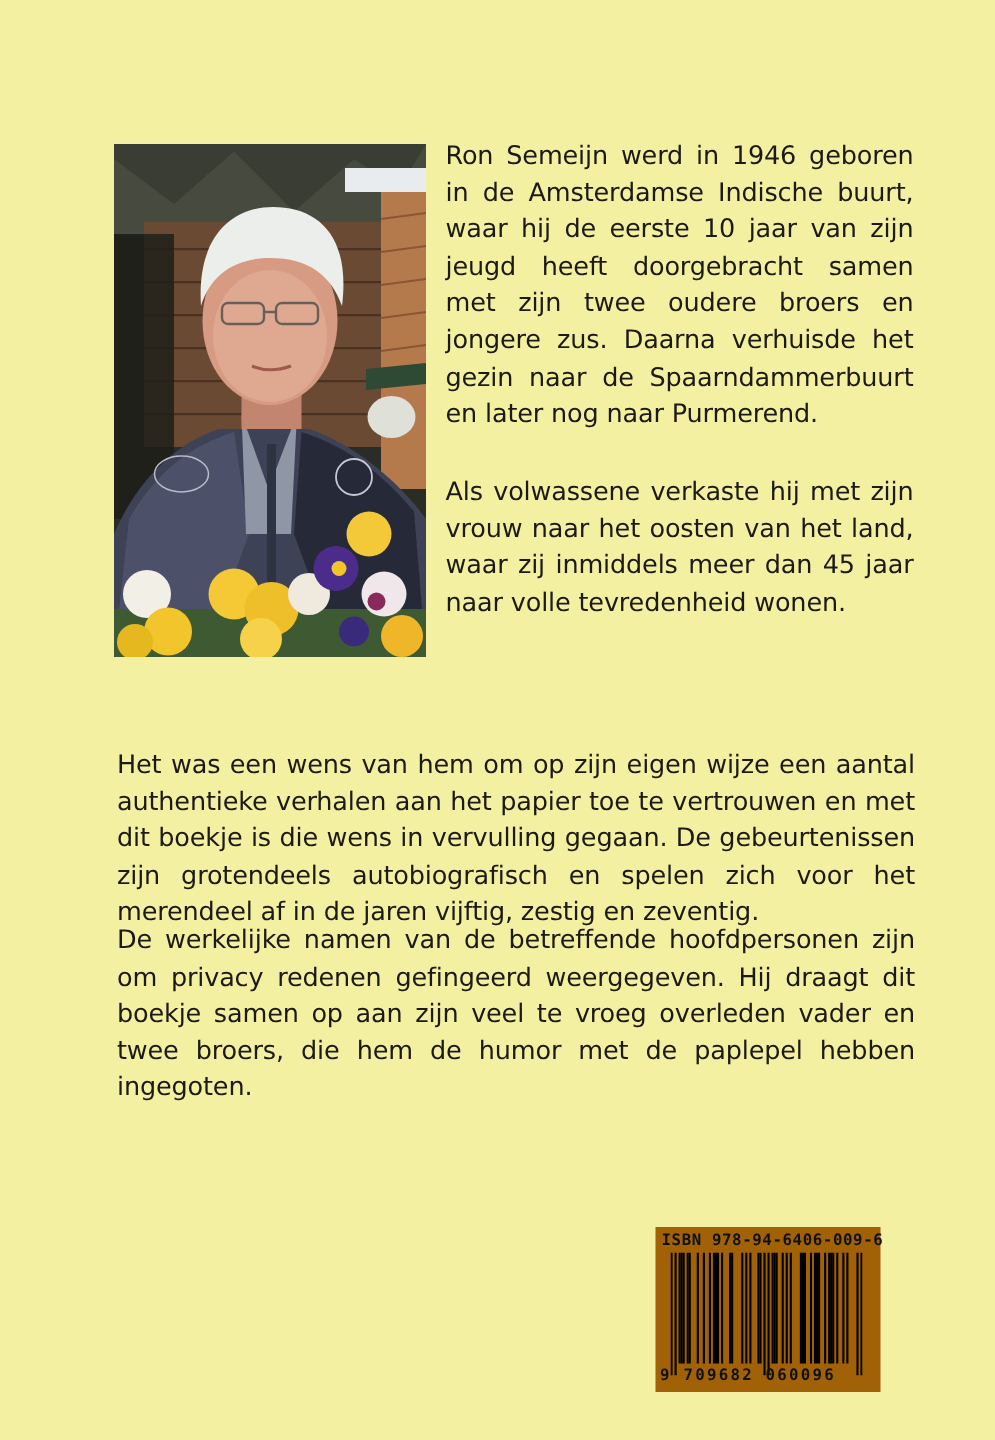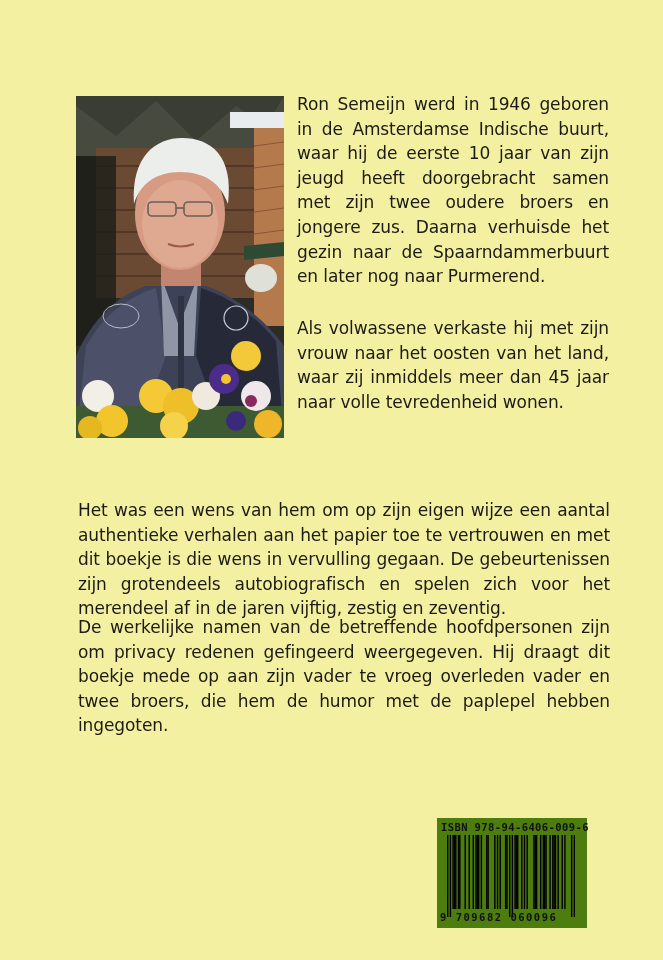--- a/index.html
+++ b/index.html
@@ -35,21 +35,21 @@
     .p2 { left: 297px; top: 316px; width: 312px; }
     .p3 { left: 78px; top: 458px; width: 532px; margin-top: 40px; }
     .p4 { left: 78px; top: 615px; width: 532px; }
     .para::after { content: ""; }
     .barcode {
       position: absolute;
       left: 437px;
       top: 818px;
       width: 150px;
       height: 110px;
-      background: #4d7c0f;
+      background: #a16207;
     }
     .isbn-text {
       position: absolute;
       left: 4px;
       top: 3px;
       width: 142px;
       font-family: "DejaVu Sans Mono", monospace;
       font-size: 10.5px;
       letter-spacing: 0.4px;
       color: #111;
@@ -152,21 +152,21 @@
       <circle cx="175" cy="305" r="6" fill="#8a2a5c"></circle>
       <circle cx="192" cy="328" r="14" fill="#f0b62a"></circle>
       <circle cx="160" cy="325" r="10" fill="#3a2a7c"></circle>
     </g>
   </svg>
 </div>
 
 <p class="para p1">Ron Semeijn werd in 1946 geboren in de Amsterdamse Indische buurt, waar hij de eerste 10 jaar van zijn jeugd heeft doorgebracht samen met zijn twee oudere broers en jongere zus. Daarna verhuisde het gezin naar de Spaarndammerbuurt en later nog naar Purmerend.</p>
 <p class="para p2">Als volwassene verkaste hij met zijn vrouw naar het oosten van het land, waar zij inmiddels meer dan 45 jaar naar volle tevredenheid wonen.</p>
 <p class="para p3">Het was een wens van hem om op zijn eigen wijze een aantal authentieke verhalen aan het papier toe te vertrouwen en met dit boekje is die wens in vervulling gegaan. De gebeurtenissen zijn grotendeels autobiografisch en spelen zich voor het merendeel af in de jaren vijftig, zestig en zeventig.</p>
-<p class="para p4">De werkelijke namen van de betreffende hoofdpersonen zijn om privacy redenen gefingeerd weergegeven. Hij draagt dit boekje mede op aan zijn vader te vroeg overleden vader en twee broers, die hem de humor met de paplepel hebben ingegoten.</p>
+<p class="para p4">De werkelijke namen van de betreffende hoofdpersonen zijn om privacy redenen gefingeerd weergegeven. Hij draagt dit boekje samen op aan zijn veel te vroeg overleden vader en twee broers, die hem de humor met de paplepel hebben ingegoten.</p>
 
 <div class="barcode">
   <div class="isbn-text">ISBN 978-94-6406-009-6</div>
   <svg class="bars" id="bars" viewBox="0 0 128 82" preserveAspectRatio="none">
       <rect x="0.000" y="0" width="1.397" height="82" fill="#000"></rect>
       <rect x="2.695" y="0" width="1.397" height="82" fill="#000"></rect>
       <rect x="5.389" y="0" width="1.397" height="74" fill="#000"></rect>
       <rect x="6.737" y="0" width="1.397" height="74" fill="#000"></rect>
       <rect x="8.084" y="0" width="1.397" height="74" fill="#000"></rect>
       <rect x="10.779" y="0" width="1.397" height="74" fill="#000"></rect>

